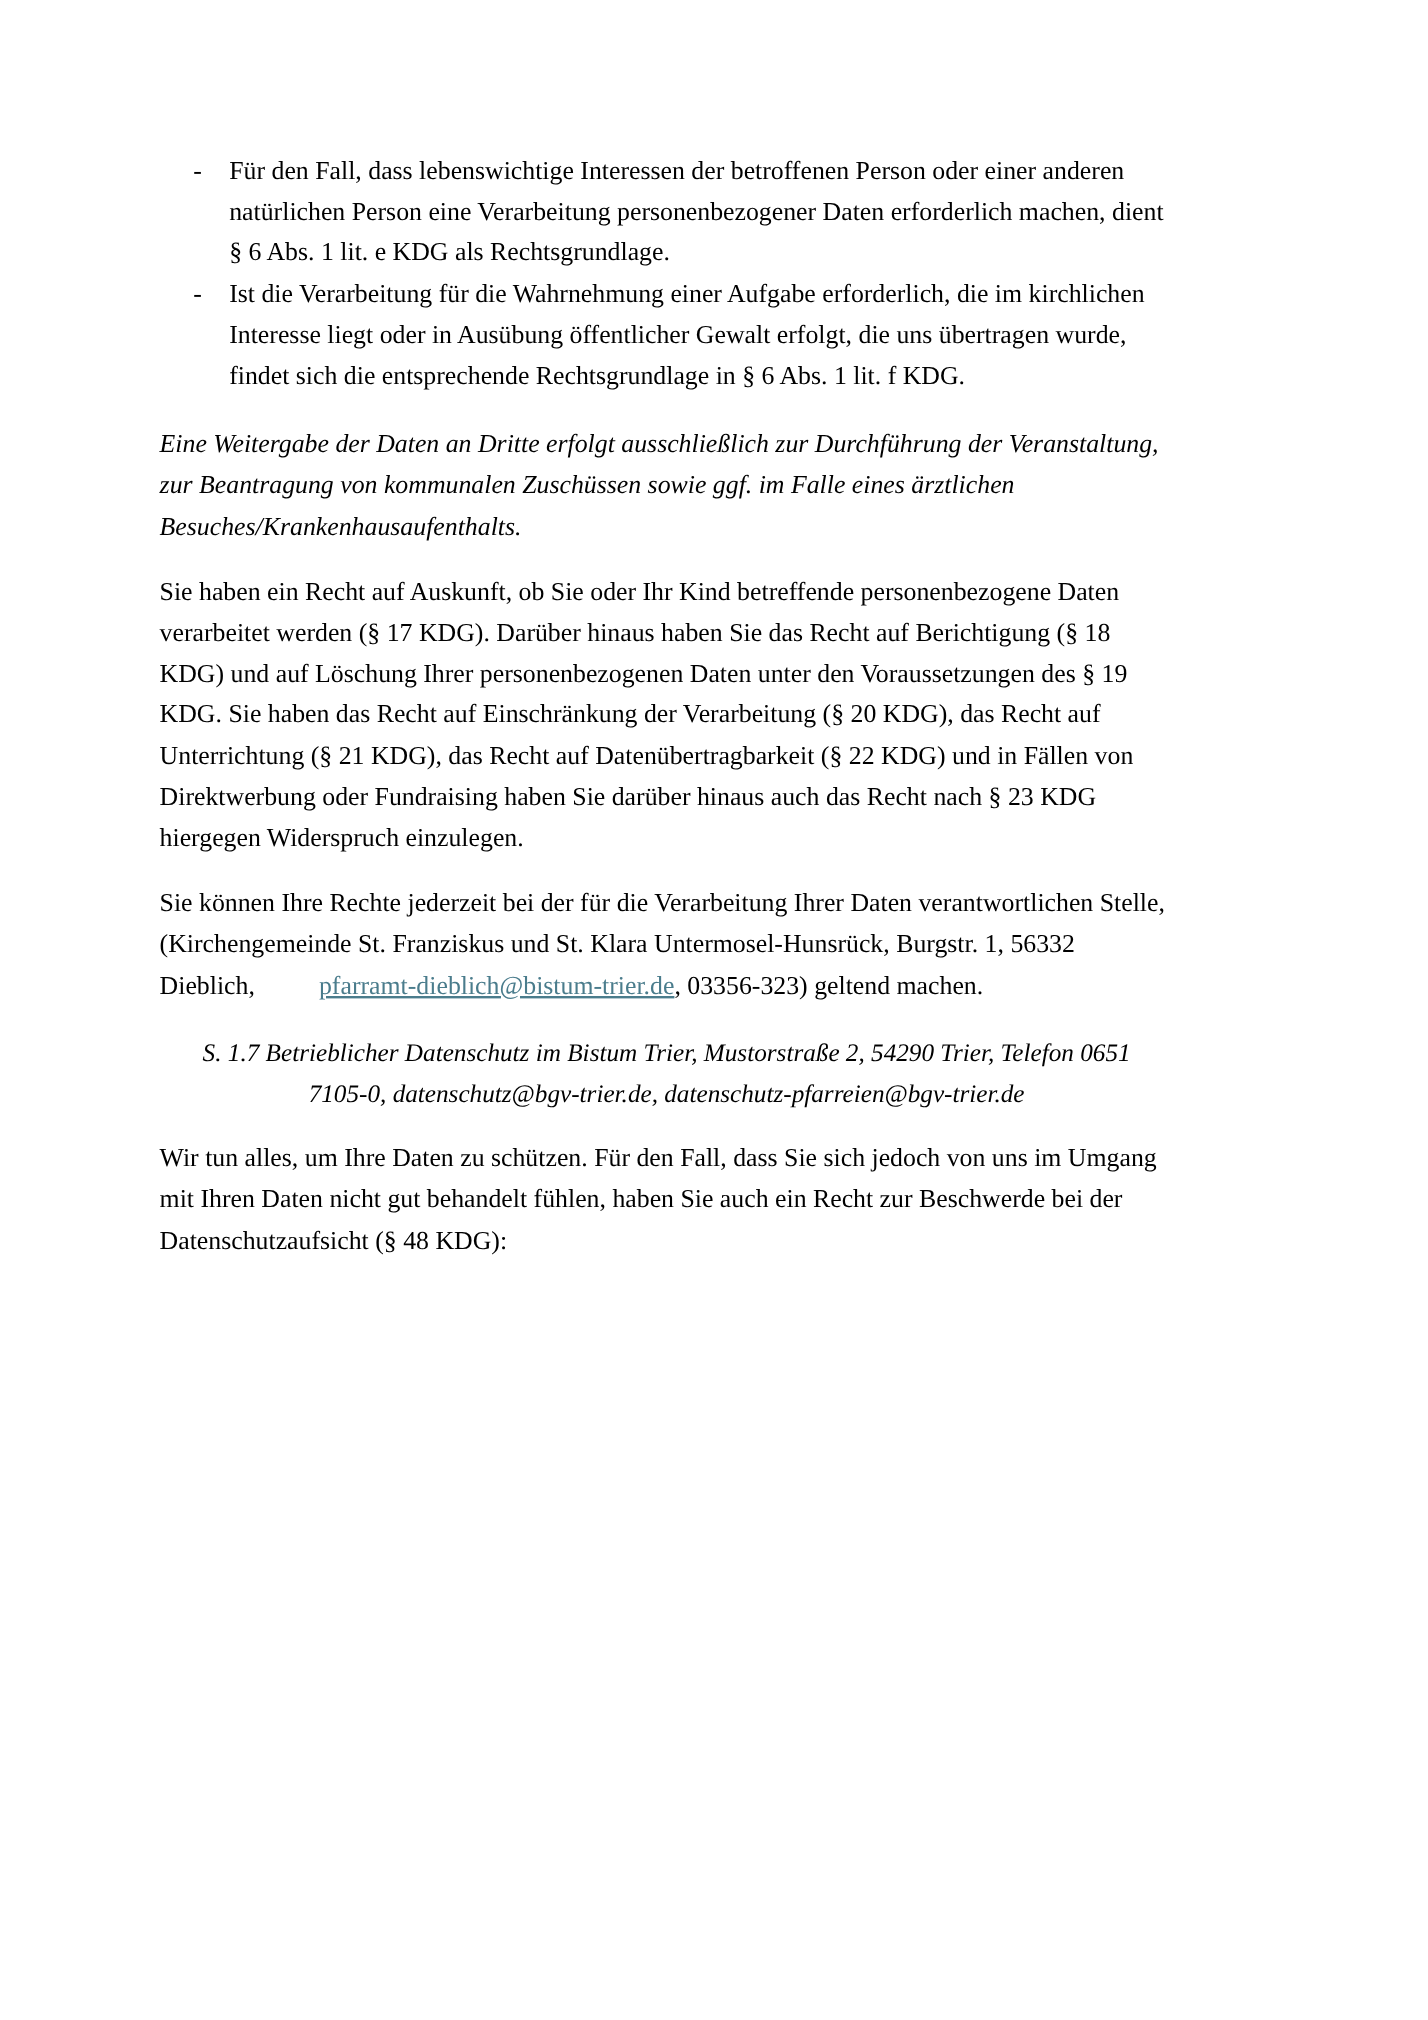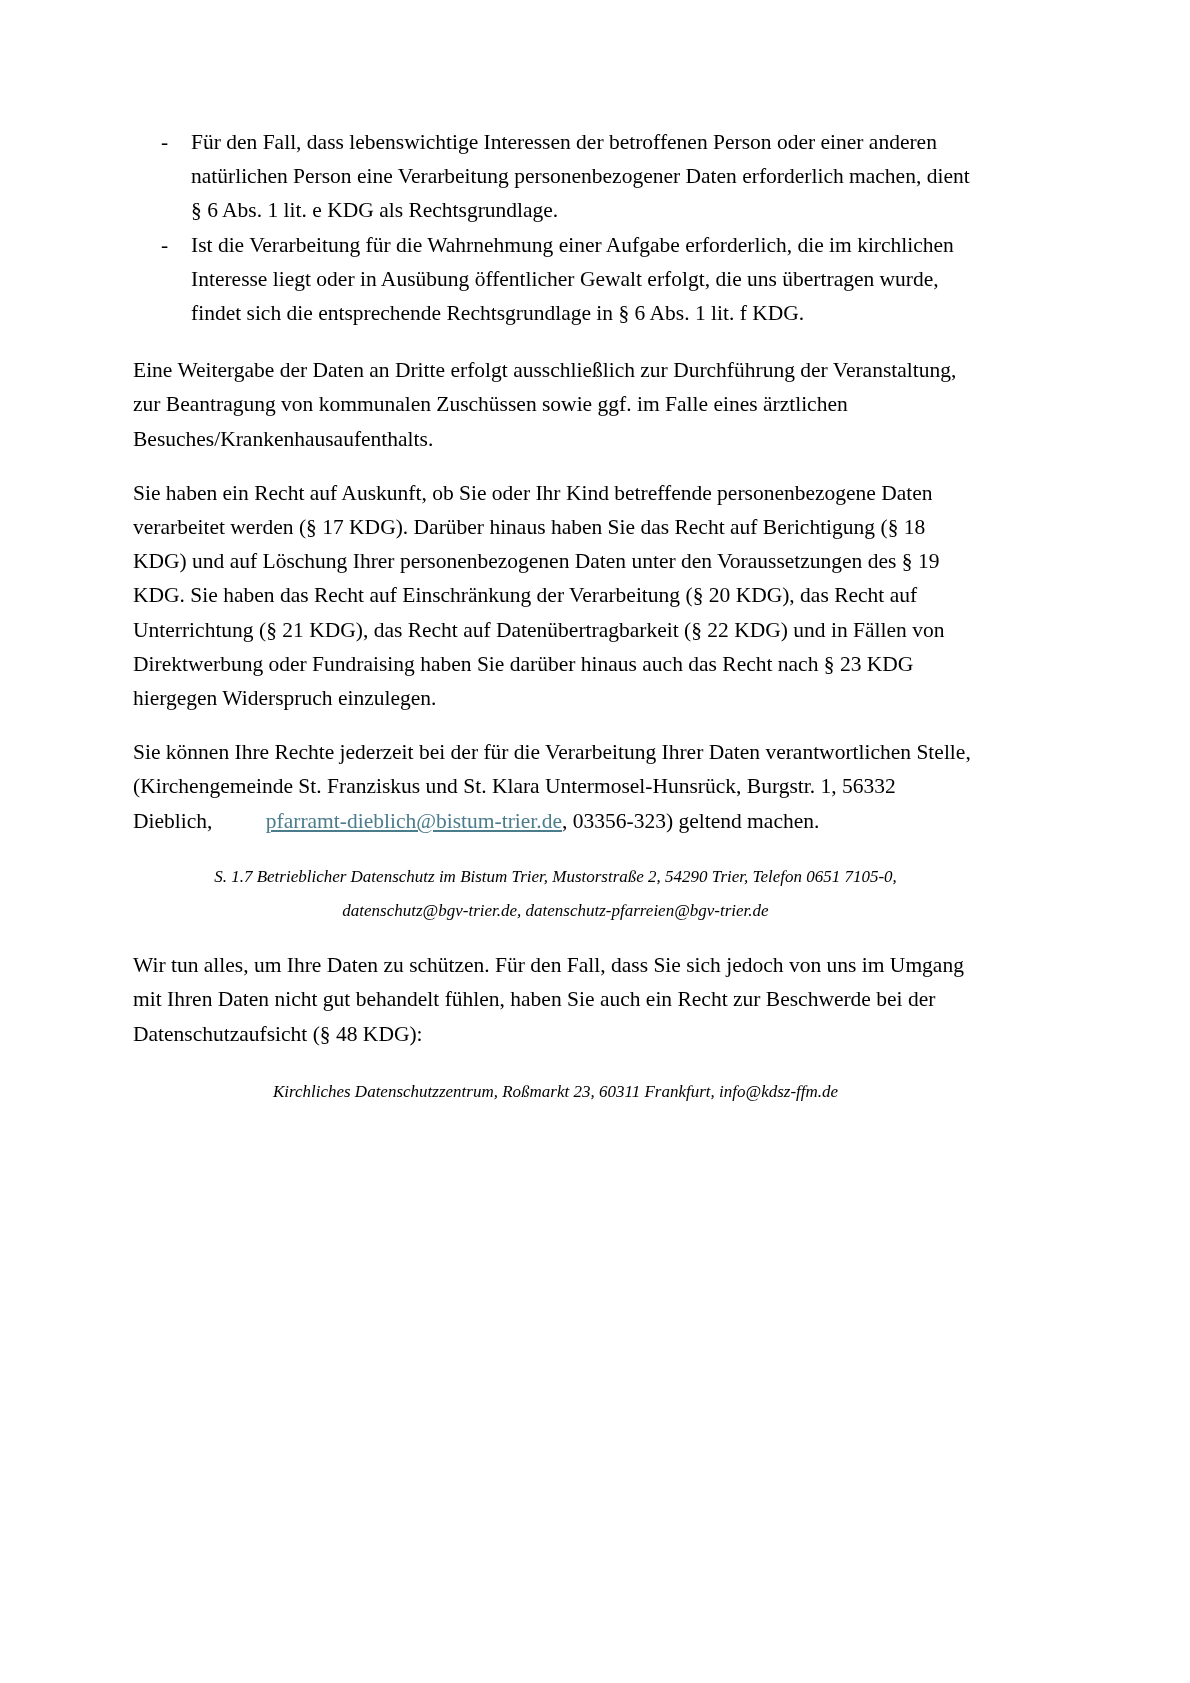--- a/index.html
+++ b/index.html
@@ -55,26 +55,27 @@
 
   
   .para {
     font-size: 21.5px;
     line-height: 34.2px;
     margin: 20px 0 0 0;
     text-align: left;
   }
   .para.first-after-list {
     margin-top: 23px;
+    font-style: italic;
   }
 
   
   .italic-block {
     font-style: italic;
-    font-size: 17px;
+    font-size: 21px;
     line-height: 34.2px;
     text-align: center;
     margin: 22px 0 0 0;
     padding: 0 18px;
   }
   .italic-block.single {
     margin-top: 24px;
   }
 
   
@@ -111,16 +112,15 @@
 
     <p class="para">
       <span class="run">Sie können Ihre Rechte jederzeit bei der für die Verarbeitung Ihrer Daten verantwortlichen Stelle, (Kirchengemeinde St. Franziskus und St. Klara Untermosel-Hunsrück, Burgstr. 1, 56332 Dieblich, </span><a class="link" href="#">pfarramt-dieblich@bistum-trier.de</a><span class="run">, 03356-323) geltend machen.</span>
     </p>
 
 
     <p class="italic-block">S. 1.7 Betrieblicher Datenschutz im Bistum Trier, Mustorstraße 2, 54290 Trier, Telefon 0651 7105-0, datenschutz@bgv-trier.de, datenschutz-pfarreien@bgv-trier.de</p>
 
     <p class="para">Wir tun alles, um Ihre Daten zu schützen. Für den Fall, dass Sie sich jedoch von uns im Umgang mit Ihren Daten nicht gut behandelt fühlen, haben Sie auch ein Recht zur Beschwerde bei der Datenschutzaufsicht (§ 48 KDG):</p>
 
-    <p class="italic-block single">Kirchliches Datenschutzzentrum, Roßmarkt 23, 60311 Frankfurt, info@kdsz-ffm.de</p>
 
   </div>
 </div>
 
 </body></html>

